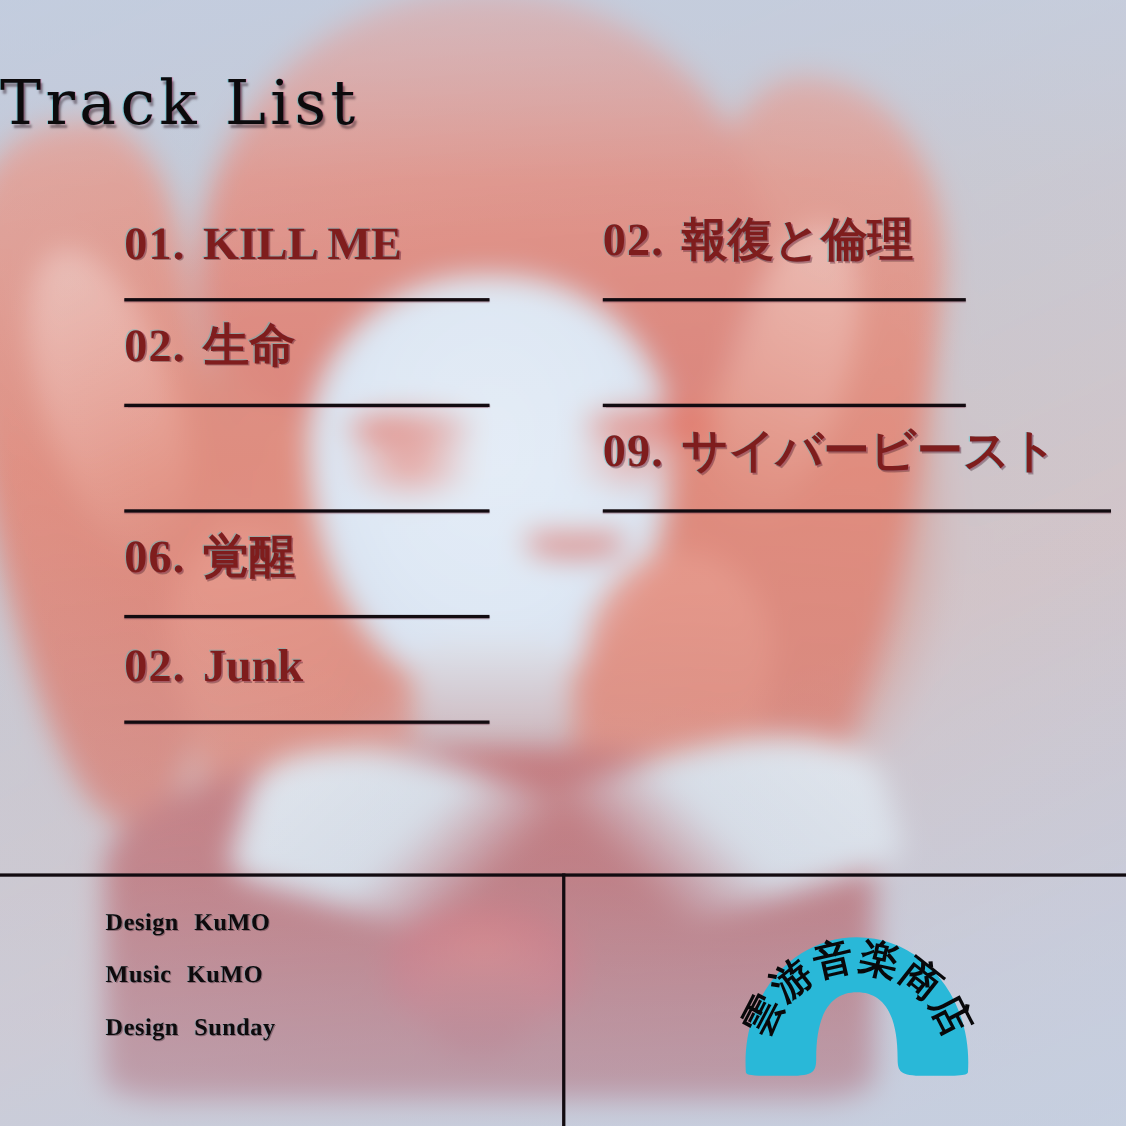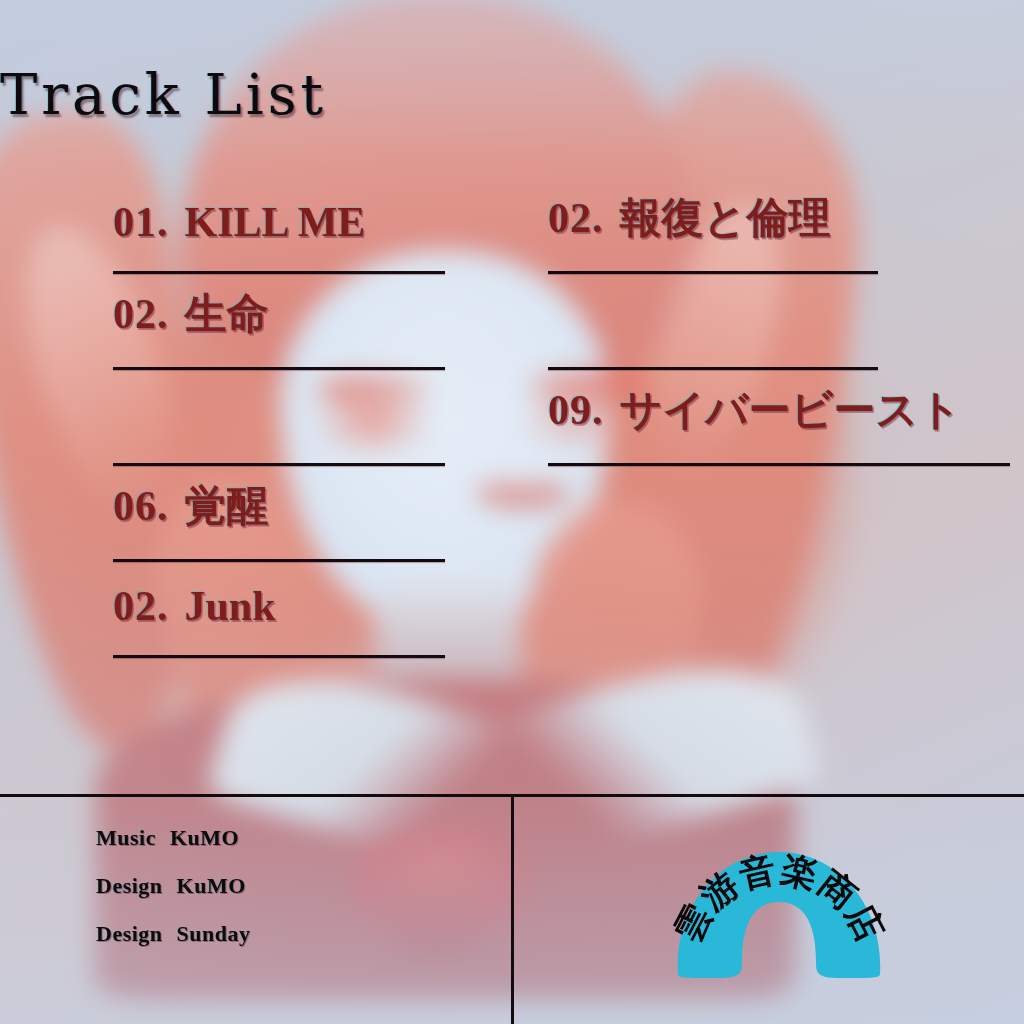--- a/index.html
+++ b/index.html
@@ -272,24 +272,24 @@
       </div>
     </div>
 
   </div>
 
   <div class="rule-h"></div>
   <div class="rule-v"></div>
 
   <div class="credits">
     <div class="credit">
+      <span class="role">Design</span><span>KuMO</span>
+    </div>
+    <div class="credit">
       <span class="role">Music</span><span>KuMO</span>
-    </div>
-    <div class="credit">
-      <span class="role">Design</span><span>KuMO</span>
     </div>
     <div class="credit">
       <span class="role">Design</span><span>Sunday</span>
     </div>
   </div>
 
   <div class="logo">
     <svg viewBox="0 0 222 132" xmlns="http://www.w3.org/2000/svg" aria-hidden="true">
       <defs>
         <path id="archPath" d="M 26 124 A 85 88 0 0 1 196 124" fill="none"></path>

